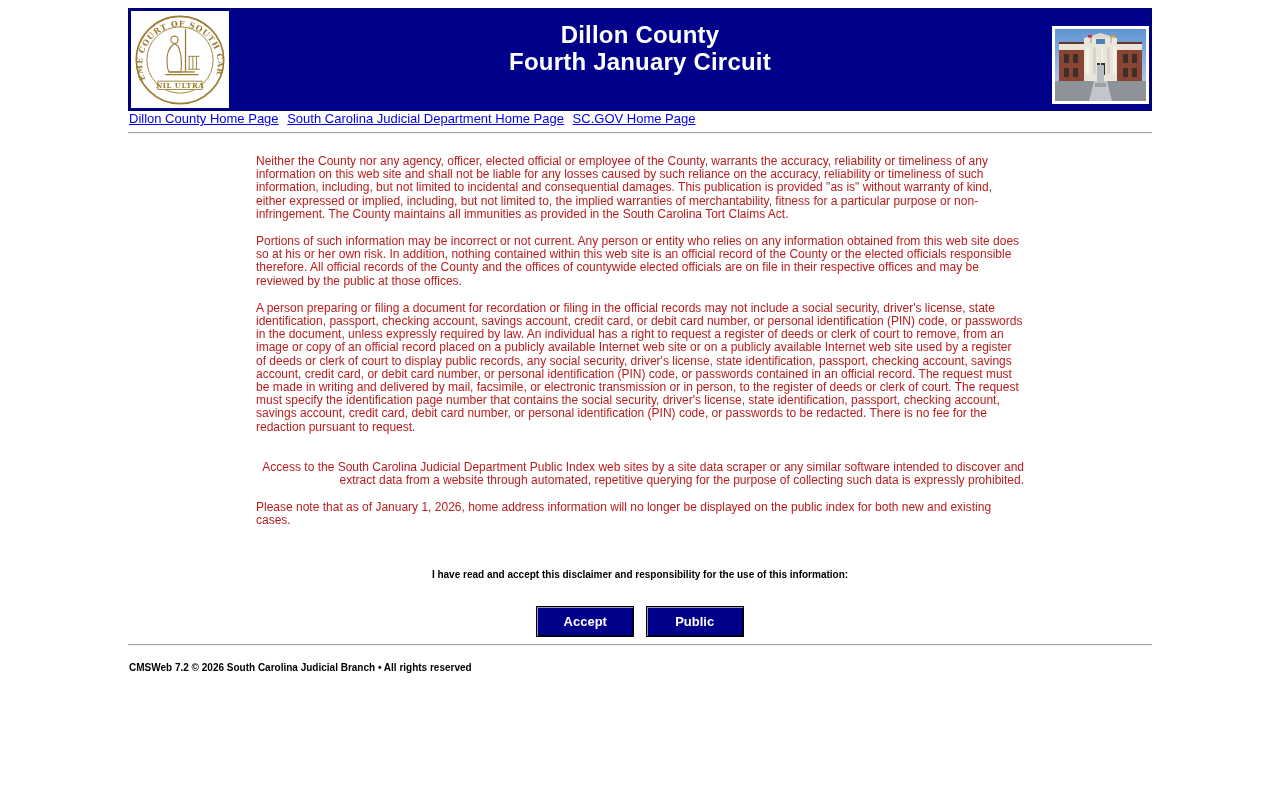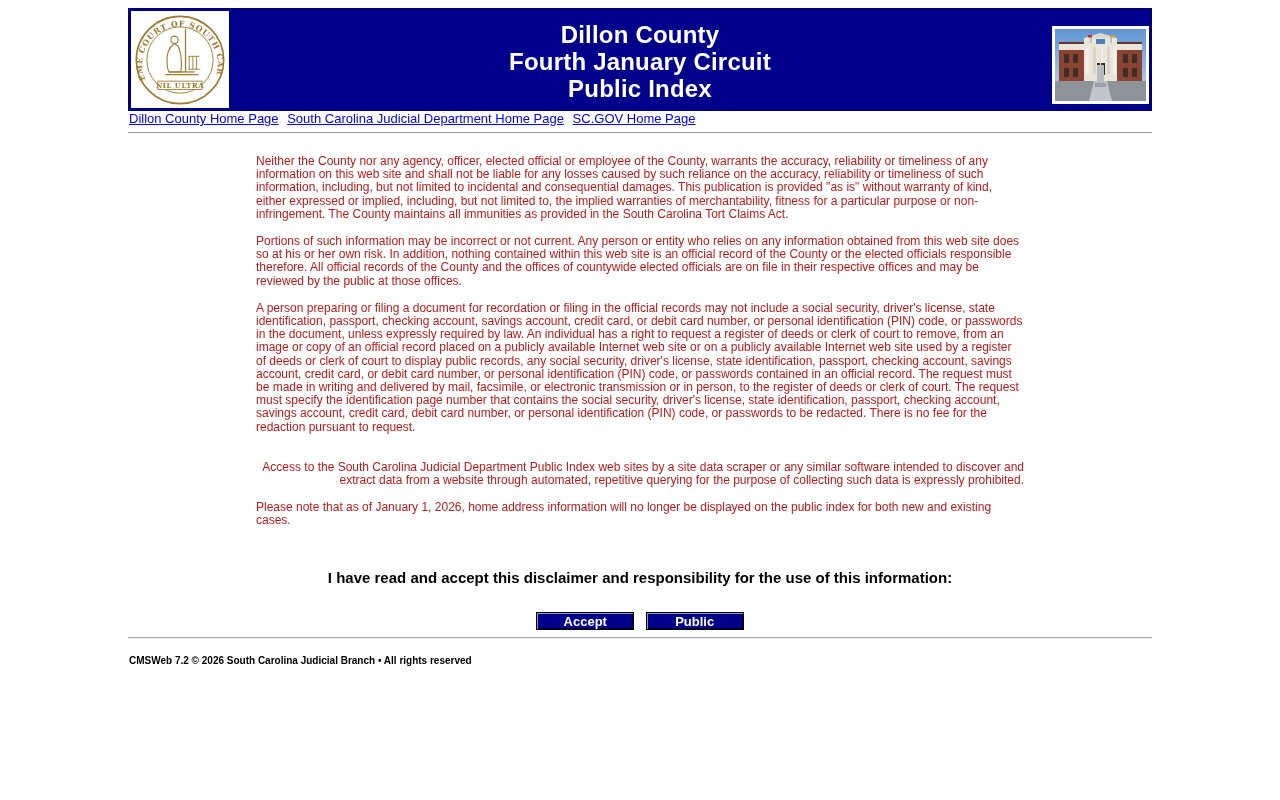--- a/index.html
+++ b/index.html
@@ -70,39 +70,39 @@
     line-height: 13.2px;
     font-weight: normal;
     color: #b91c1c;
   }
   .disclaimer p { margin: 0 0 14px 0; }
   .disclaimer p.extra-gap { margin-top: 27px; text-align: right; }
 
   .prompt {
     text-align: center;
     font-weight: bold;
-    font-size: 15px;
+    font-size: 10px;
     margin-top: 41px;
     color: #000;
   }
 
   .button-row {
     text-align: center;
     margin-top: 26px;
   }
   .button-row button {
     font-family: "Liberation Sans", sans-serif;
     font-size: 13px;
     font-weight: bold;
     color: #ffffff;
     background: #00008B;
     border: 1px solid #000000;
     box-shadow: inset 1px 1px 0 #9a9ab8, inset -1px -1px 0 #000030;
     width: 98px;
-    height: 18px;
+    height: 31px;
     padding: 0;
     cursor: pointer;
   }
   .button-row button + button { margin-left: 7px; }
 
   hr.bottom-rule { margin-top: 7px; }
 
   .footer {
     font-size: 10px;
     font-weight: bold;
@@ -142,21 +142,20 @@
           <g>
             <path d="M26,73 L74,73 L74,82 L26,82 Z" fill="#ffffff" stroke="#9C7B33" stroke-width="1"></path>
             <text x="50" y="80" text-anchor="middle" font-family="'DejaVu Serif', serif" font-size="7.5" fill="#9C7B33" font-weight="bold" letter-spacing="0.6">NIL ULTRA</text>
           </g>
         </svg>
       </div>
 
       <div class="title">
         <div>Dillon County</div>
         <div>Fourth January Circuit</div>
-        <div>Public Index</div>
       </div>
 
       <div class="courthouse-box">
         <svg width="91" height="72" viewBox="0 0 91 72">
           <defs>
             <linearGradient id="sky" x1="0" y1="0" x2="0" y2="1">
               <stop offset="0" stop-color="#5f94d4"></stop>
               <stop offset="1" stop-color="#c9d9ec"></stop>
             </linearGradient>
           </defs>

